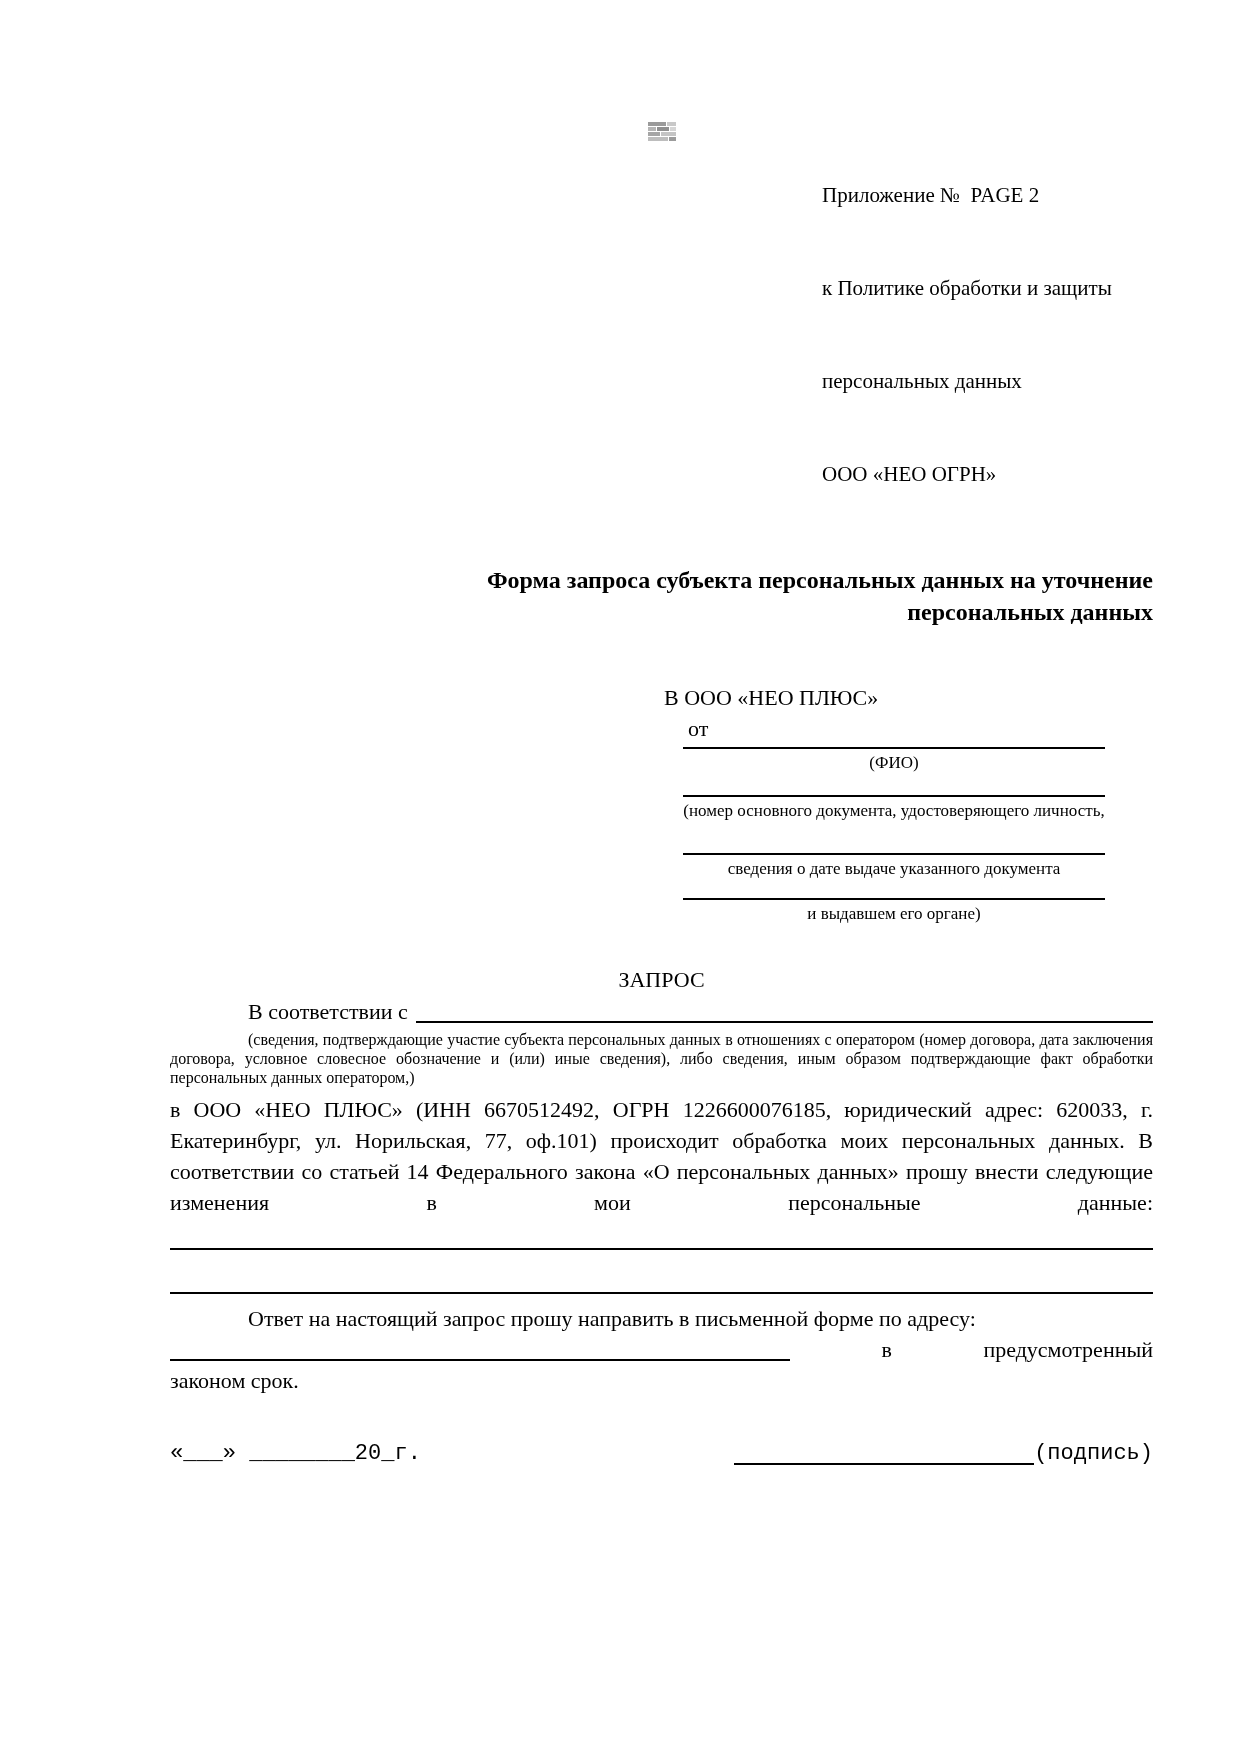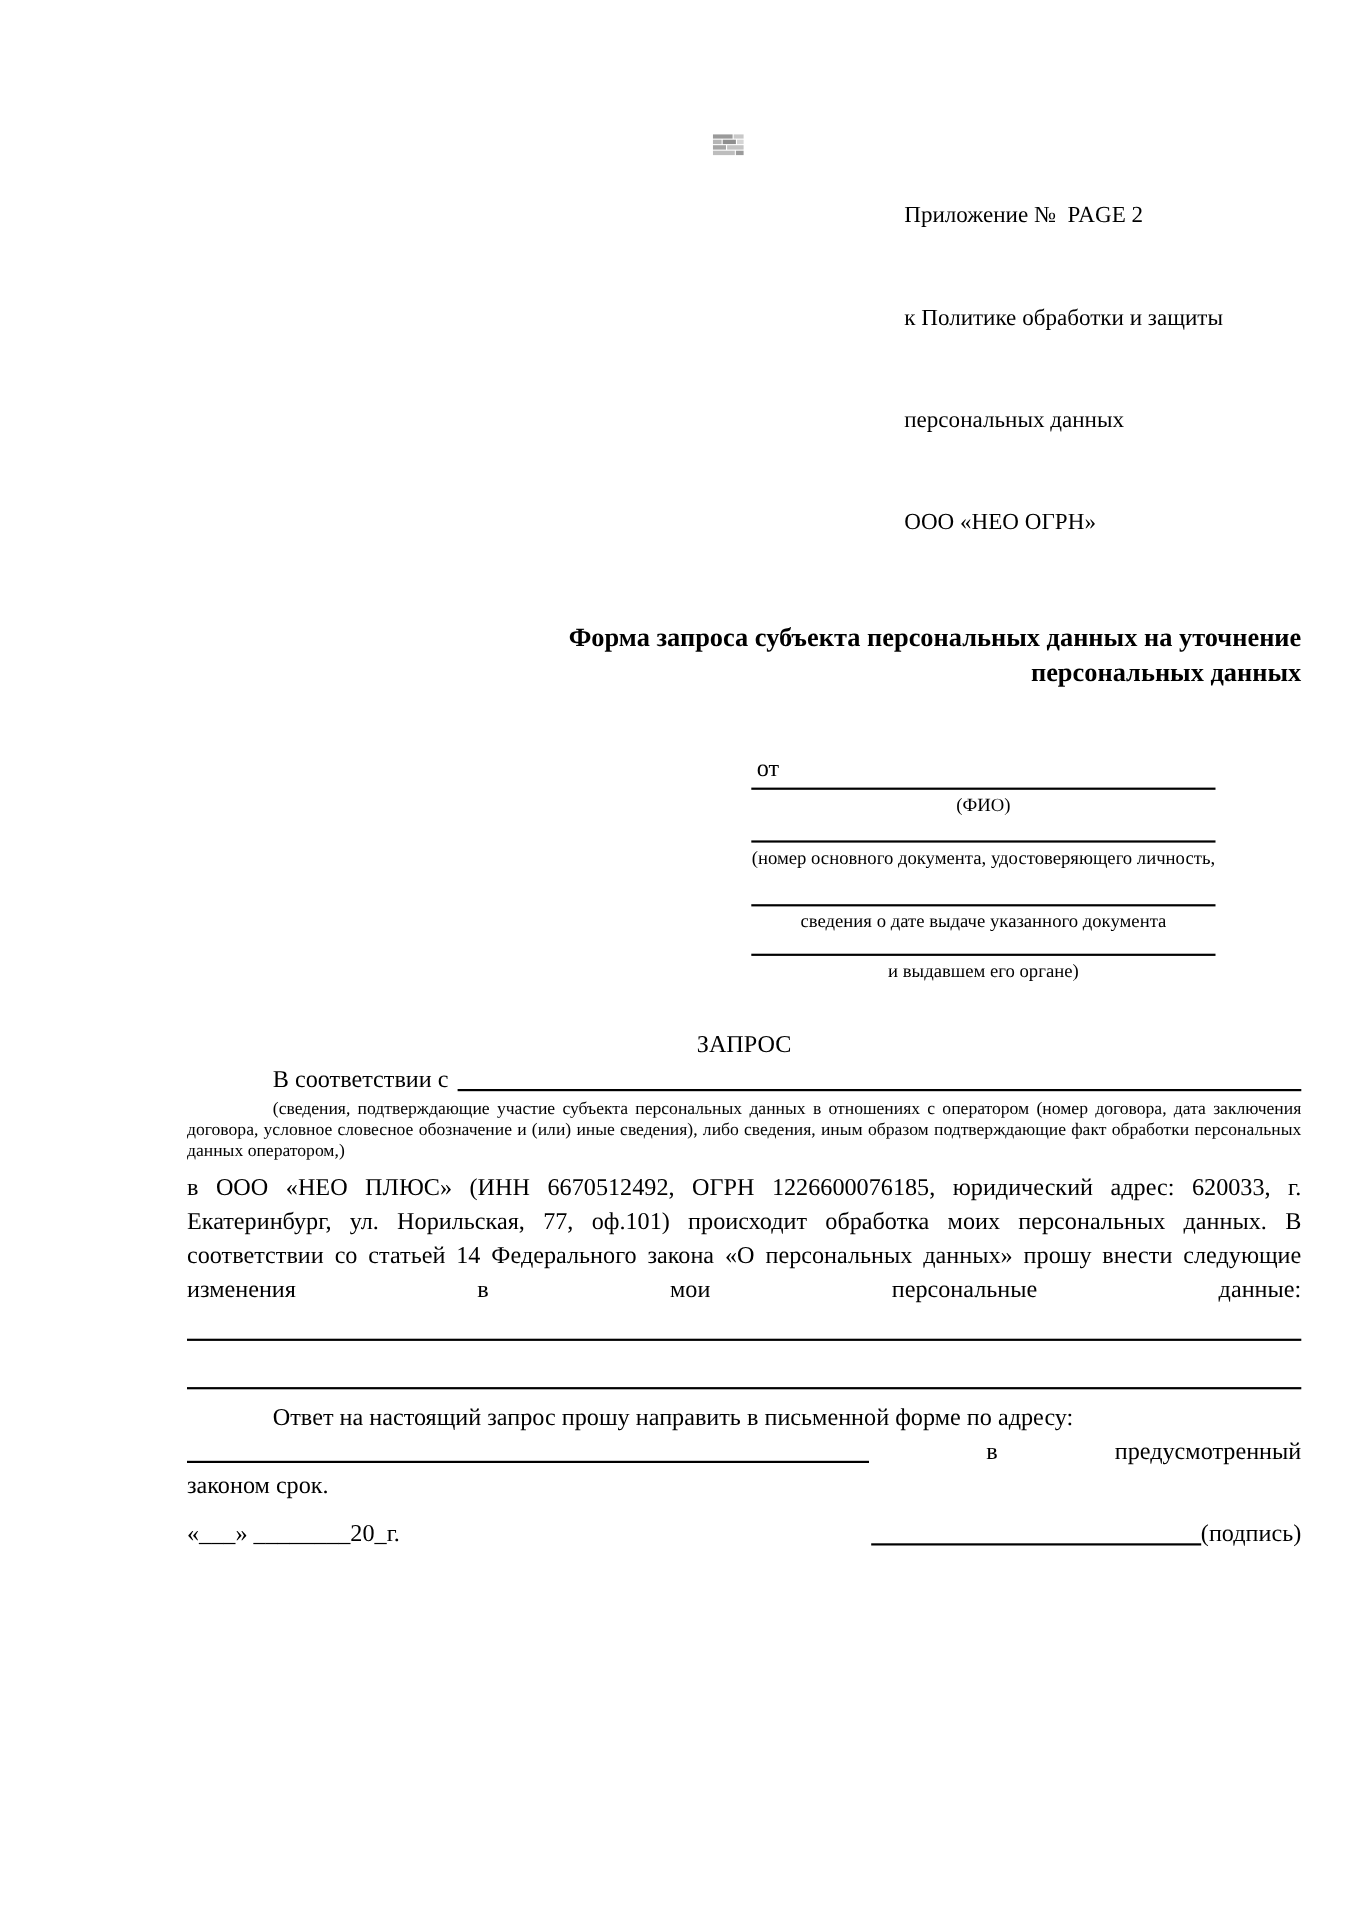--- a/index.html
+++ b/index.html
@@ -1,21 +1,21 @@
 <!DOCTYPE html>
 <html><head>
 <meta charset="utf-8">
 <style>
   html, body { margin: 0; padding: 0; background: #ffffff; }
   .page {
     position: relative;
     width: 1242px;
     height: 1755px;
     box-sizing: border-box;
-    padding: 118px 59px 0 170px;
+    padding: 118px 89px 0 170px;
     background: #ffffff;
     color: #000000;
     font-family: "Liberation Serif", "DejaVu Serif", serif;
     font-size: 22px;
     line-height: 31px;
     overflow: hidden;
   }
   .artifact-icon { position: absolute; left: 648px; top: 121px; }
   .appendix-note {
     margin-left: 652px;
@@ -66,21 +66,21 @@
     text-align: justify;
     text-align-last: justify;
   }
   .blank { border-bottom: 2px solid #000; height: 0; }
   .blank.b1 { margin-top: 30px; }
   .blank.b2 { margin-top: 42px; }
   .reply-par { margin-top: 9px; text-indent: 78px; text-align: justify; }
   .addr-line { display: flex; justify-content: space-between; align-items: flex-end; height: 31px; }
   .addr-fill { width: 620px; border-bottom: 2px solid #000; margin-bottom: 4px; }
   .tail-line { }
-  .sign-row { margin-top: 13px; display: flex; justify-content: space-between; align-items: flex-end; }
+  .sign-row { margin-top: 42px; display: flex; justify-content: space-between; align-items: flex-end; font-family: Liberation Mono, monospace; }
   .sig-group { display: flex; }
   .sig-line { width: 300px; border-bottom: 2px solid #000; margin-bottom: 4px; }
 </style>
 </head>
 <body>
 
 <div class="page">
 
   <span class="artifact-icon">
     <svg width="30" height="22" viewBox="0 0 30 22" xmlns="http://www.w3.org/2000/svg">
@@ -102,20 +102,21 @@
     <div>персональных данных</div>
     <div>ООО «НЕО ОГРН»</div>
   </div>
 
   <div class="doc-title">
     <div>Форма запроса субъекта персональных данных на уточнение</div>
     <div>персональных данных</div>
   </div>
 
   <div class="addressee">
+    <div>В ООО «НЕО ПЛЮС»</div>
     <div class="from">от</div>
 
     <div class="fields">
       <div class="rule r1"></div>
       <div class="field-label">(ФИО)</div>
 
       <div class="rule r2"></div>
       <div class="field-label">(номер основного документа, удостоверяющего личность,</div>
 
       <div class="rule r3"></div>

